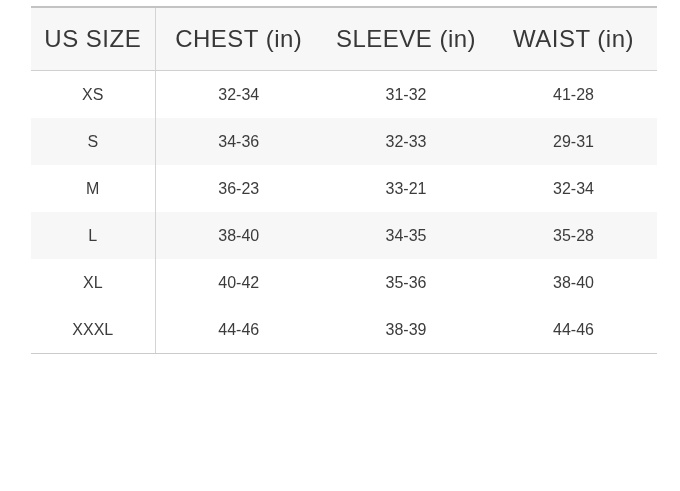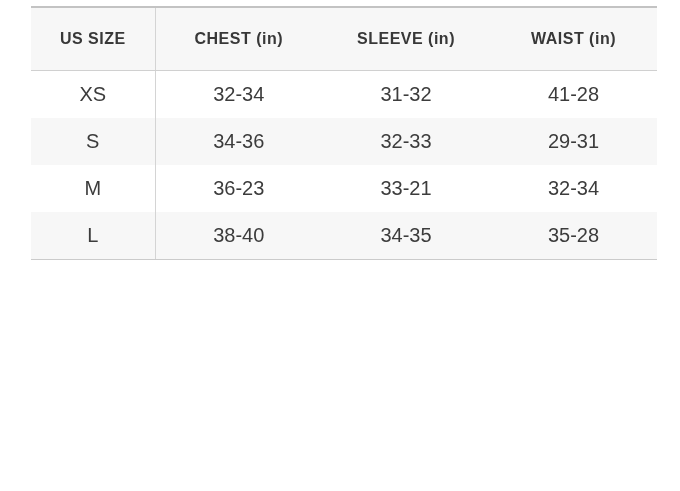--- a/index.html
+++ b/index.html
@@ -27,31 +27,31 @@
   }
   col.col-size   { width: 124px; }
   col.col-chest  { width: 167px; }
   col.col-sleeve { width: 168px; }
   col.col-waist  { width: 167px; }
 
   thead th {
     height: 62px;
     background: #f7f7f7;
     border-bottom: 1px solid #d0d0d0;
-    font-weight: bold;
-    font-size: 16px;
+    font-weight: normal;
+    font-size: 24px;
     letter-spacing: 0.5px;
     text-align: center;
     vertical-align: middle;
     color: #383838;
     padding: 0;
   }
   tbody td {
     height: 47px;
-    font-size: 20px;
+    font-size: 16px;
     text-align: center;
     vertical-align: middle;
     padding: 0;
     color: #3c3c3c;
   }
   
   th:first-child, td:first-child {
     border-right: 1px solid #d4d4d4;
   }
   
@@ -100,15 +100,27 @@
         <td>36-23</td>
         <td>33-21</td>
         <td>32-34</td>
       </tr>
       <tr class="stripe">
         <td>L</td>
         <td>38-40</td>
         <td>34-35</td>
         <td>35-28</td>
       </tr>
+      <tr>
+        <td>XL</td>
+        <td>40-42</td>
+        <td>35-36</td>
+        <td>38-40</td>
+      </tr>
+      <tr>
+        <td>XXXL</td>
+        <td>44-46</td>
+        <td>38-39</td>
+        <td>44-46</td>
+      </tr>
     </tbody>
   </table>
 </div>
 
 </body></html>

